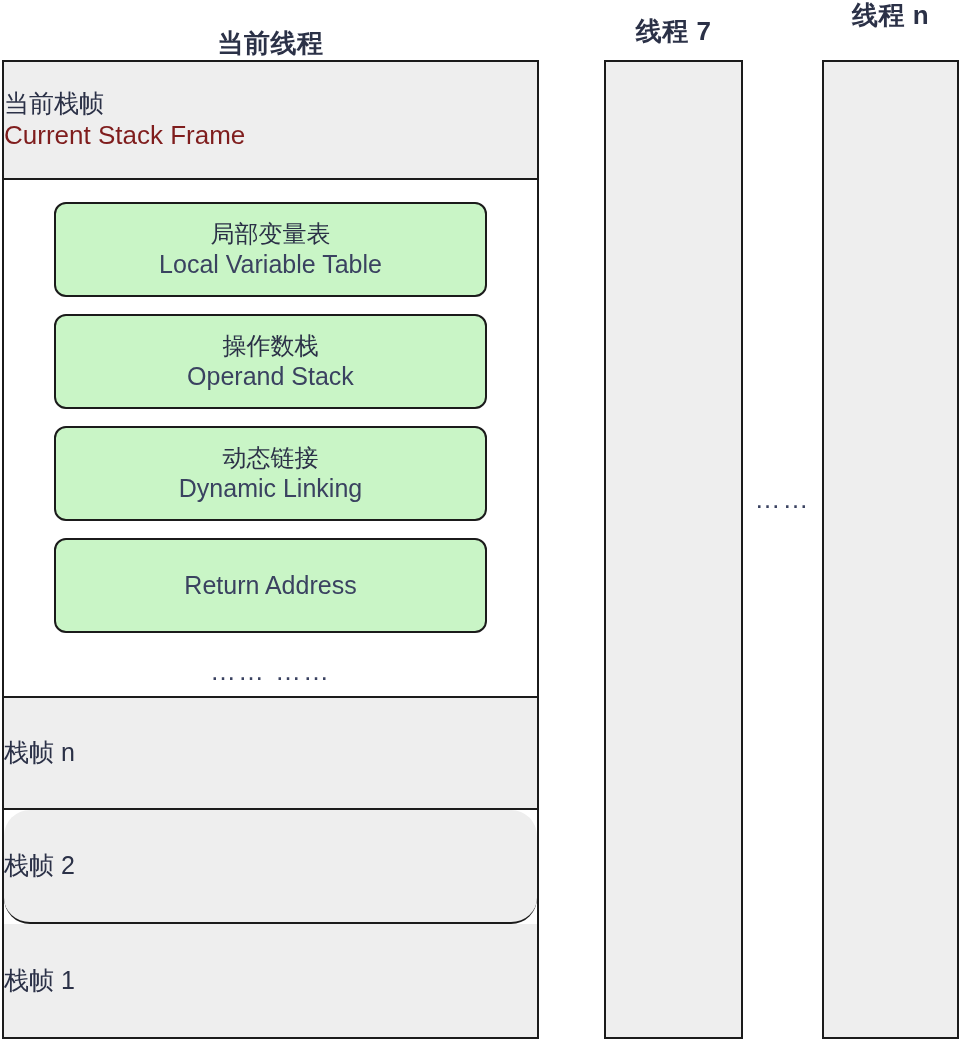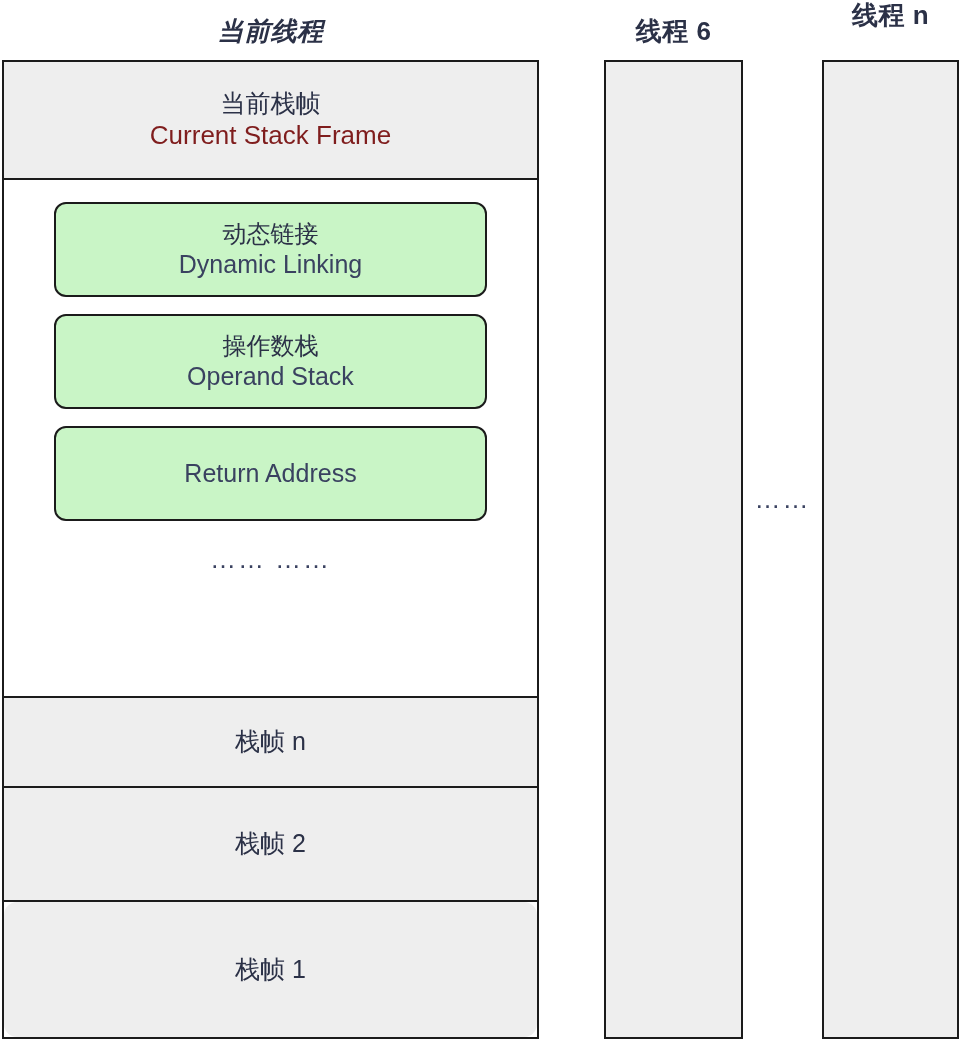--- a/index.html
+++ b/index.html
@@ -19,21 +19,21 @@
   
   .col-title {
     position: absolute;
     text-align: center;
     font-size: 26px;
     font-weight: bold;
     color: #2b3147;
     letter-spacing: 0.5px;
     line-height: 1;
   }
-  #title-current { left: 2px;   top: 18px;  width: 537px; font-style: italic; }
+  #title-current { left: 2px;   top: 30px;  width: 537px; }
   #title-thread2 { left: 604px; top: 18px;  width: 139px; }
   #title-threadn { left: 822px; top: 2px;  width: 137px; }
 
   
   #current-thread-stack {
     position: absolute;
     left: 2px;
     top: 60px;
     width: 537px;
     height: 979px;
@@ -41,21 +41,21 @@
     border: 2px solid #1b1b1b;
     background: #ffffff;
     display: flex;
     flex-direction: column;
   }
 
   .frame-band {
     background: #eeeeee;
     display: flex;
     flex-direction: column;
-    align-items: center;
+    align-items: flex-start;
     justify-content: center;
     box-sizing: border-box;
   }
   .frame-band .cn {
     font-size: 25px;
     line-height: 1.25;
     color: #2b3147;
   }
   .frame-band .en {
     font-size: 26px;
@@ -105,23 +105,23 @@
 
   #detail-ellipsis {
     text-align: center;
     font-size: 26px;
     letter-spacing: 2px;
     color: #3a4260;
     margin-top: 8px;
     line-height: 1;
   }
 
-  #band-frame-n { height: 90px; border-bottom: 2px solid #1b1b1b; }
-  #band-frame-2 { height: 114px; border-bottom: 2px solid #1b1b1b; }
-  #band-frame-1 { flex: 1 1 auto; border-radius: 13px; }
+  #band-frame-n { height: 112px; border-bottom: 2px solid #1b1b1b; }
+  #band-frame-2 { height: 114px; border-bottom: 2px solid #1b1b1b; border-radius: 26px; }
+  #band-frame-1 { flex: 1 1 auto; }
 
   
   .thread-col {
     position: absolute;
     top: 60px;
     height: 979px;
     box-sizing: border-box;
     border: 2px solid #1b1b1b;
     background: #eeeeee;
   }
@@ -138,45 +138,49 @@
     letter-spacing: 2px;
     color: #3a4260;
     line-height: 1;
   }
 </style>
 </head>
 <body>
 
 <div class="col-title" id="title-current">当前线程</div>
 
-<div class="col-title" id="title-thread2">线程 6</div>
+<div class="col-title" id="title-thread2">线程 7</div>
 
 <div class="col-title" id="title-threadn">线程 n</div>
 
 <div id="current-thread-stack">
 
   <div class="frame-band" id="band-current-frame">
     <div class="cn">当前栈帧</div>
     <div class="en">Current Stack Frame</div>
   </div>
 
   <div id="frame-detail">
 
+    <div class="detail-box">
+      <div class="cn">局部变量表</div>
+      <div class="en">Local Variable Table</div>
+    </div>
+
+    <div class="detail-box">
+      <div class="cn">操作数栈</div>
+      <div class="en">Operand Stack</div>
+    </div>
 
     <div class="detail-box">
       <div class="cn">动态链接</div>
       <div class="en">Dynamic Linking</div>
     </div>
 
     <div class="detail-box">
-      <div class="cn">操作数栈</div>
-      <div class="en">Operand Stack</div>
-    </div>
-
-    <div class="detail-box">
       <div class="en">Return Address</div>
     </div>
 
     <div id="detail-ellipsis">…… ……</div>
   </div>
 
   <div class="frame-band" id="band-frame-n">
     <div class="cn">栈帧 n</div>
   </div>
 

